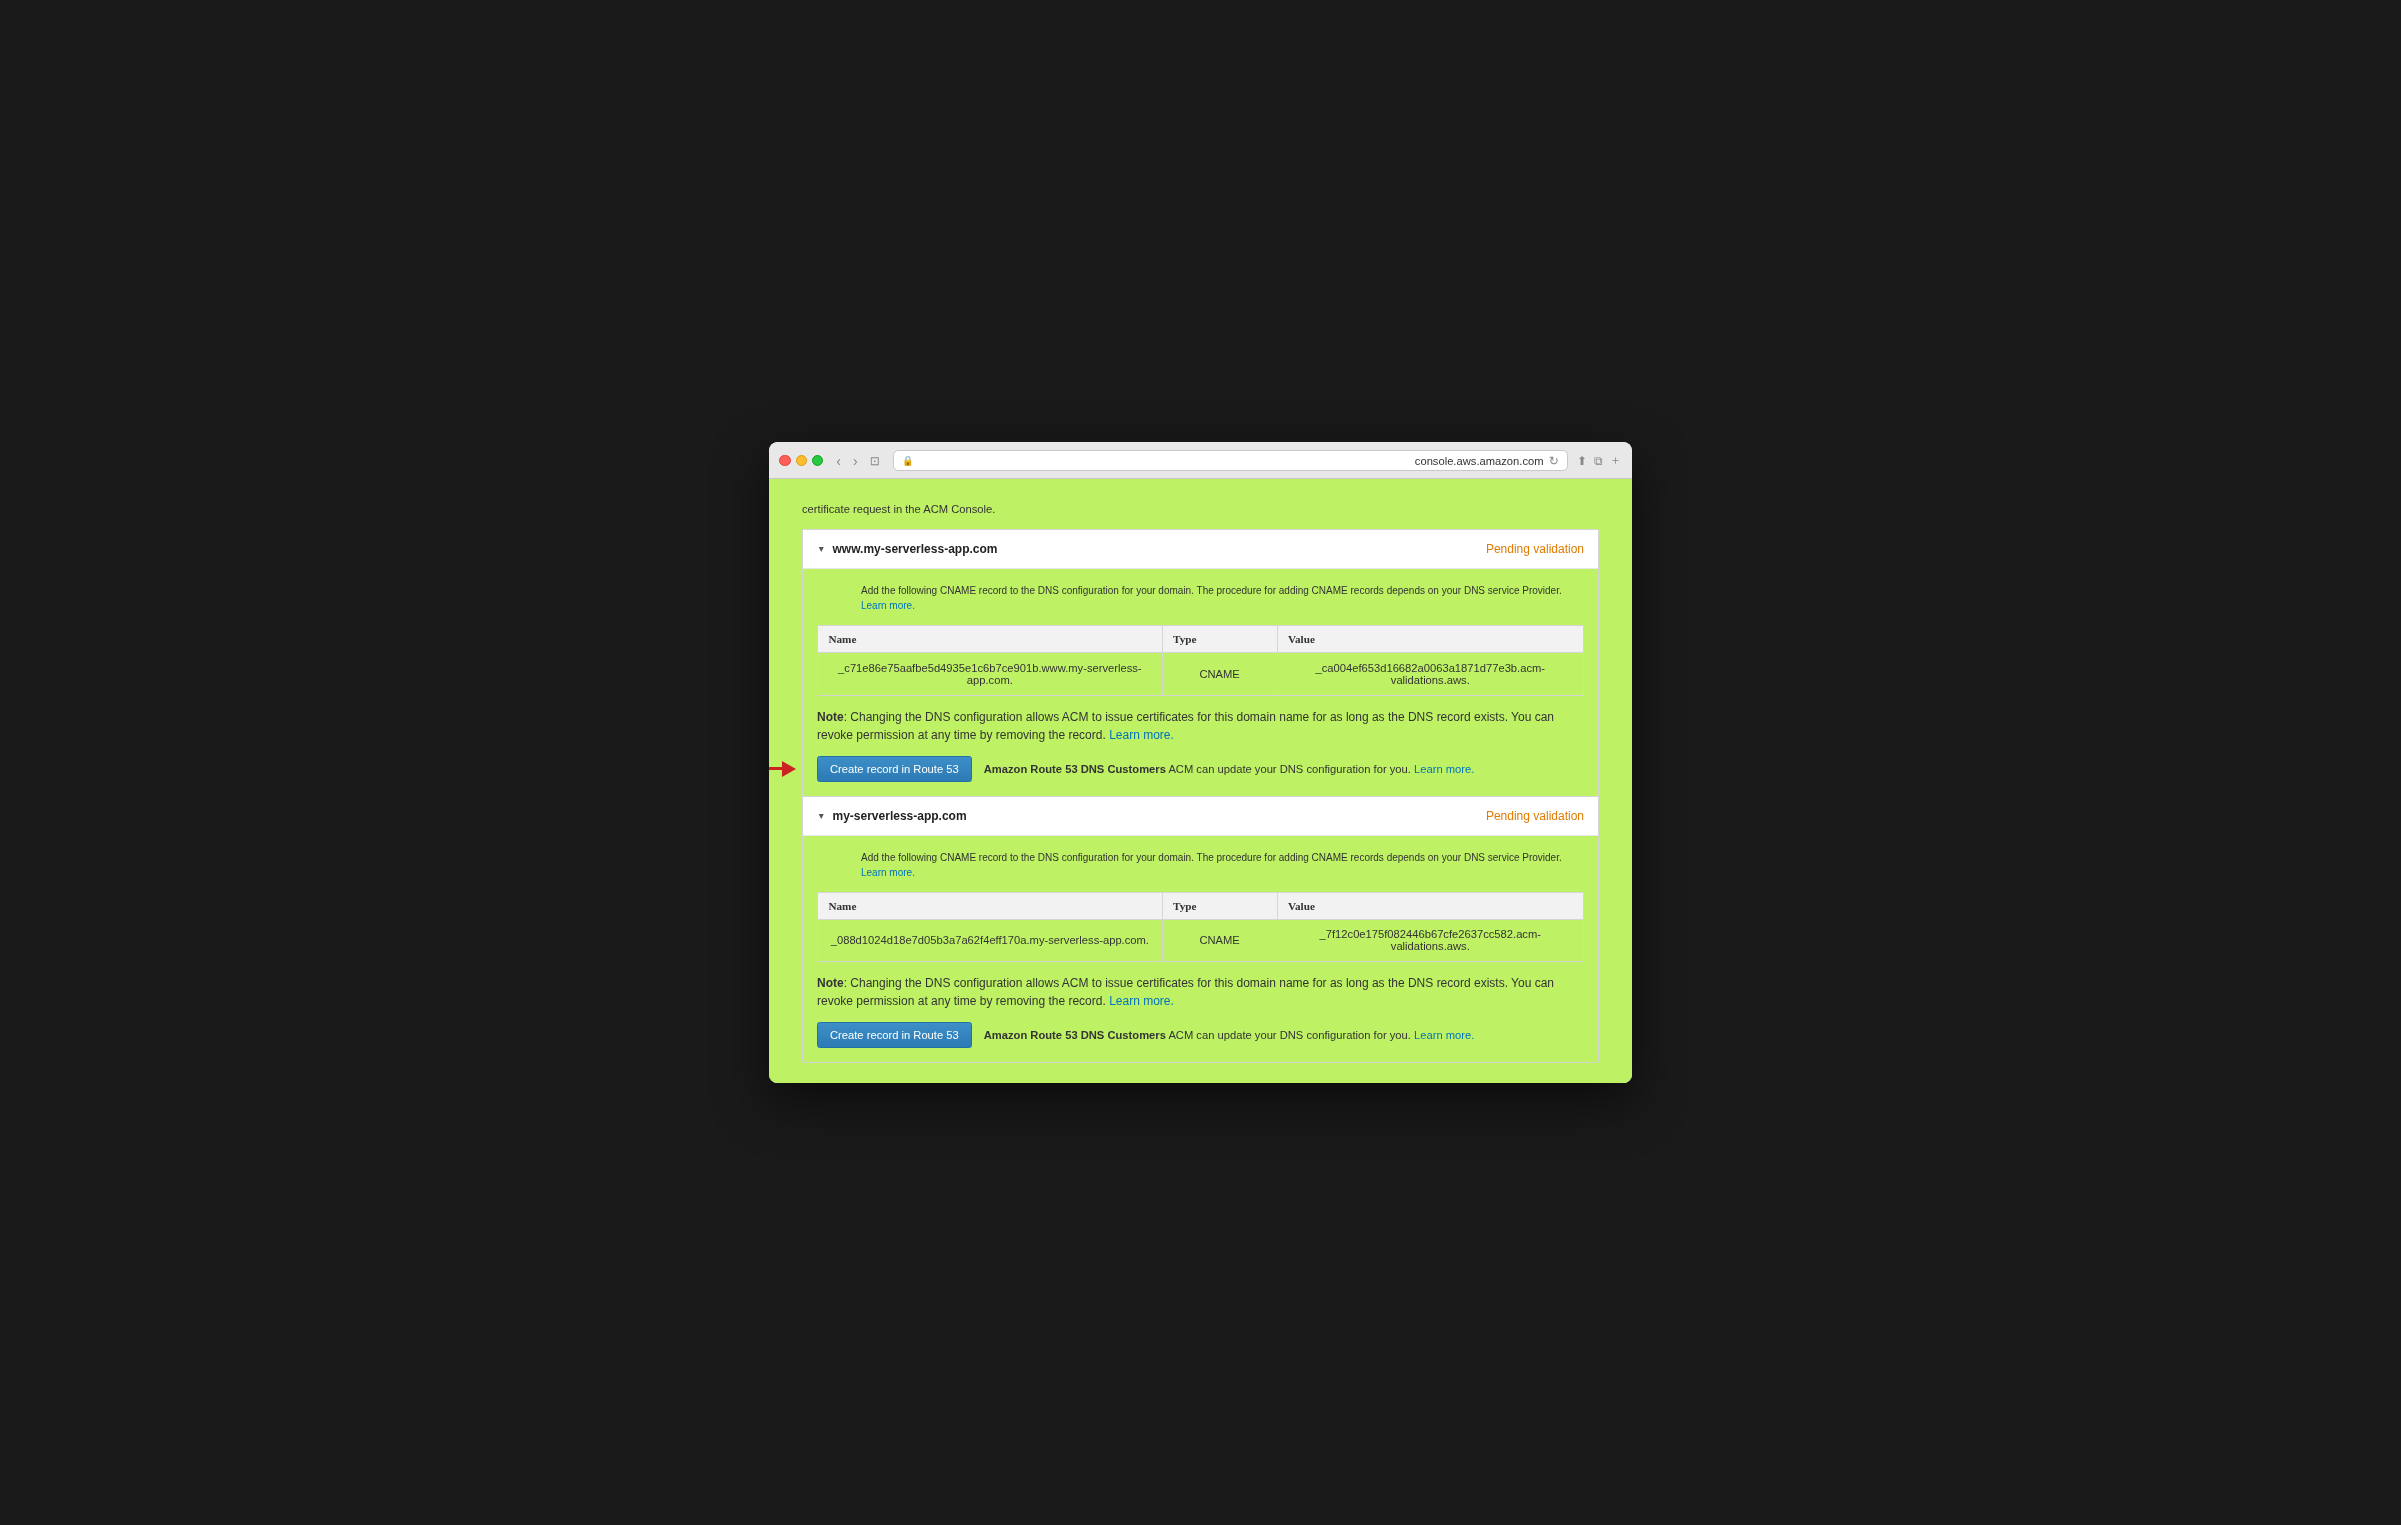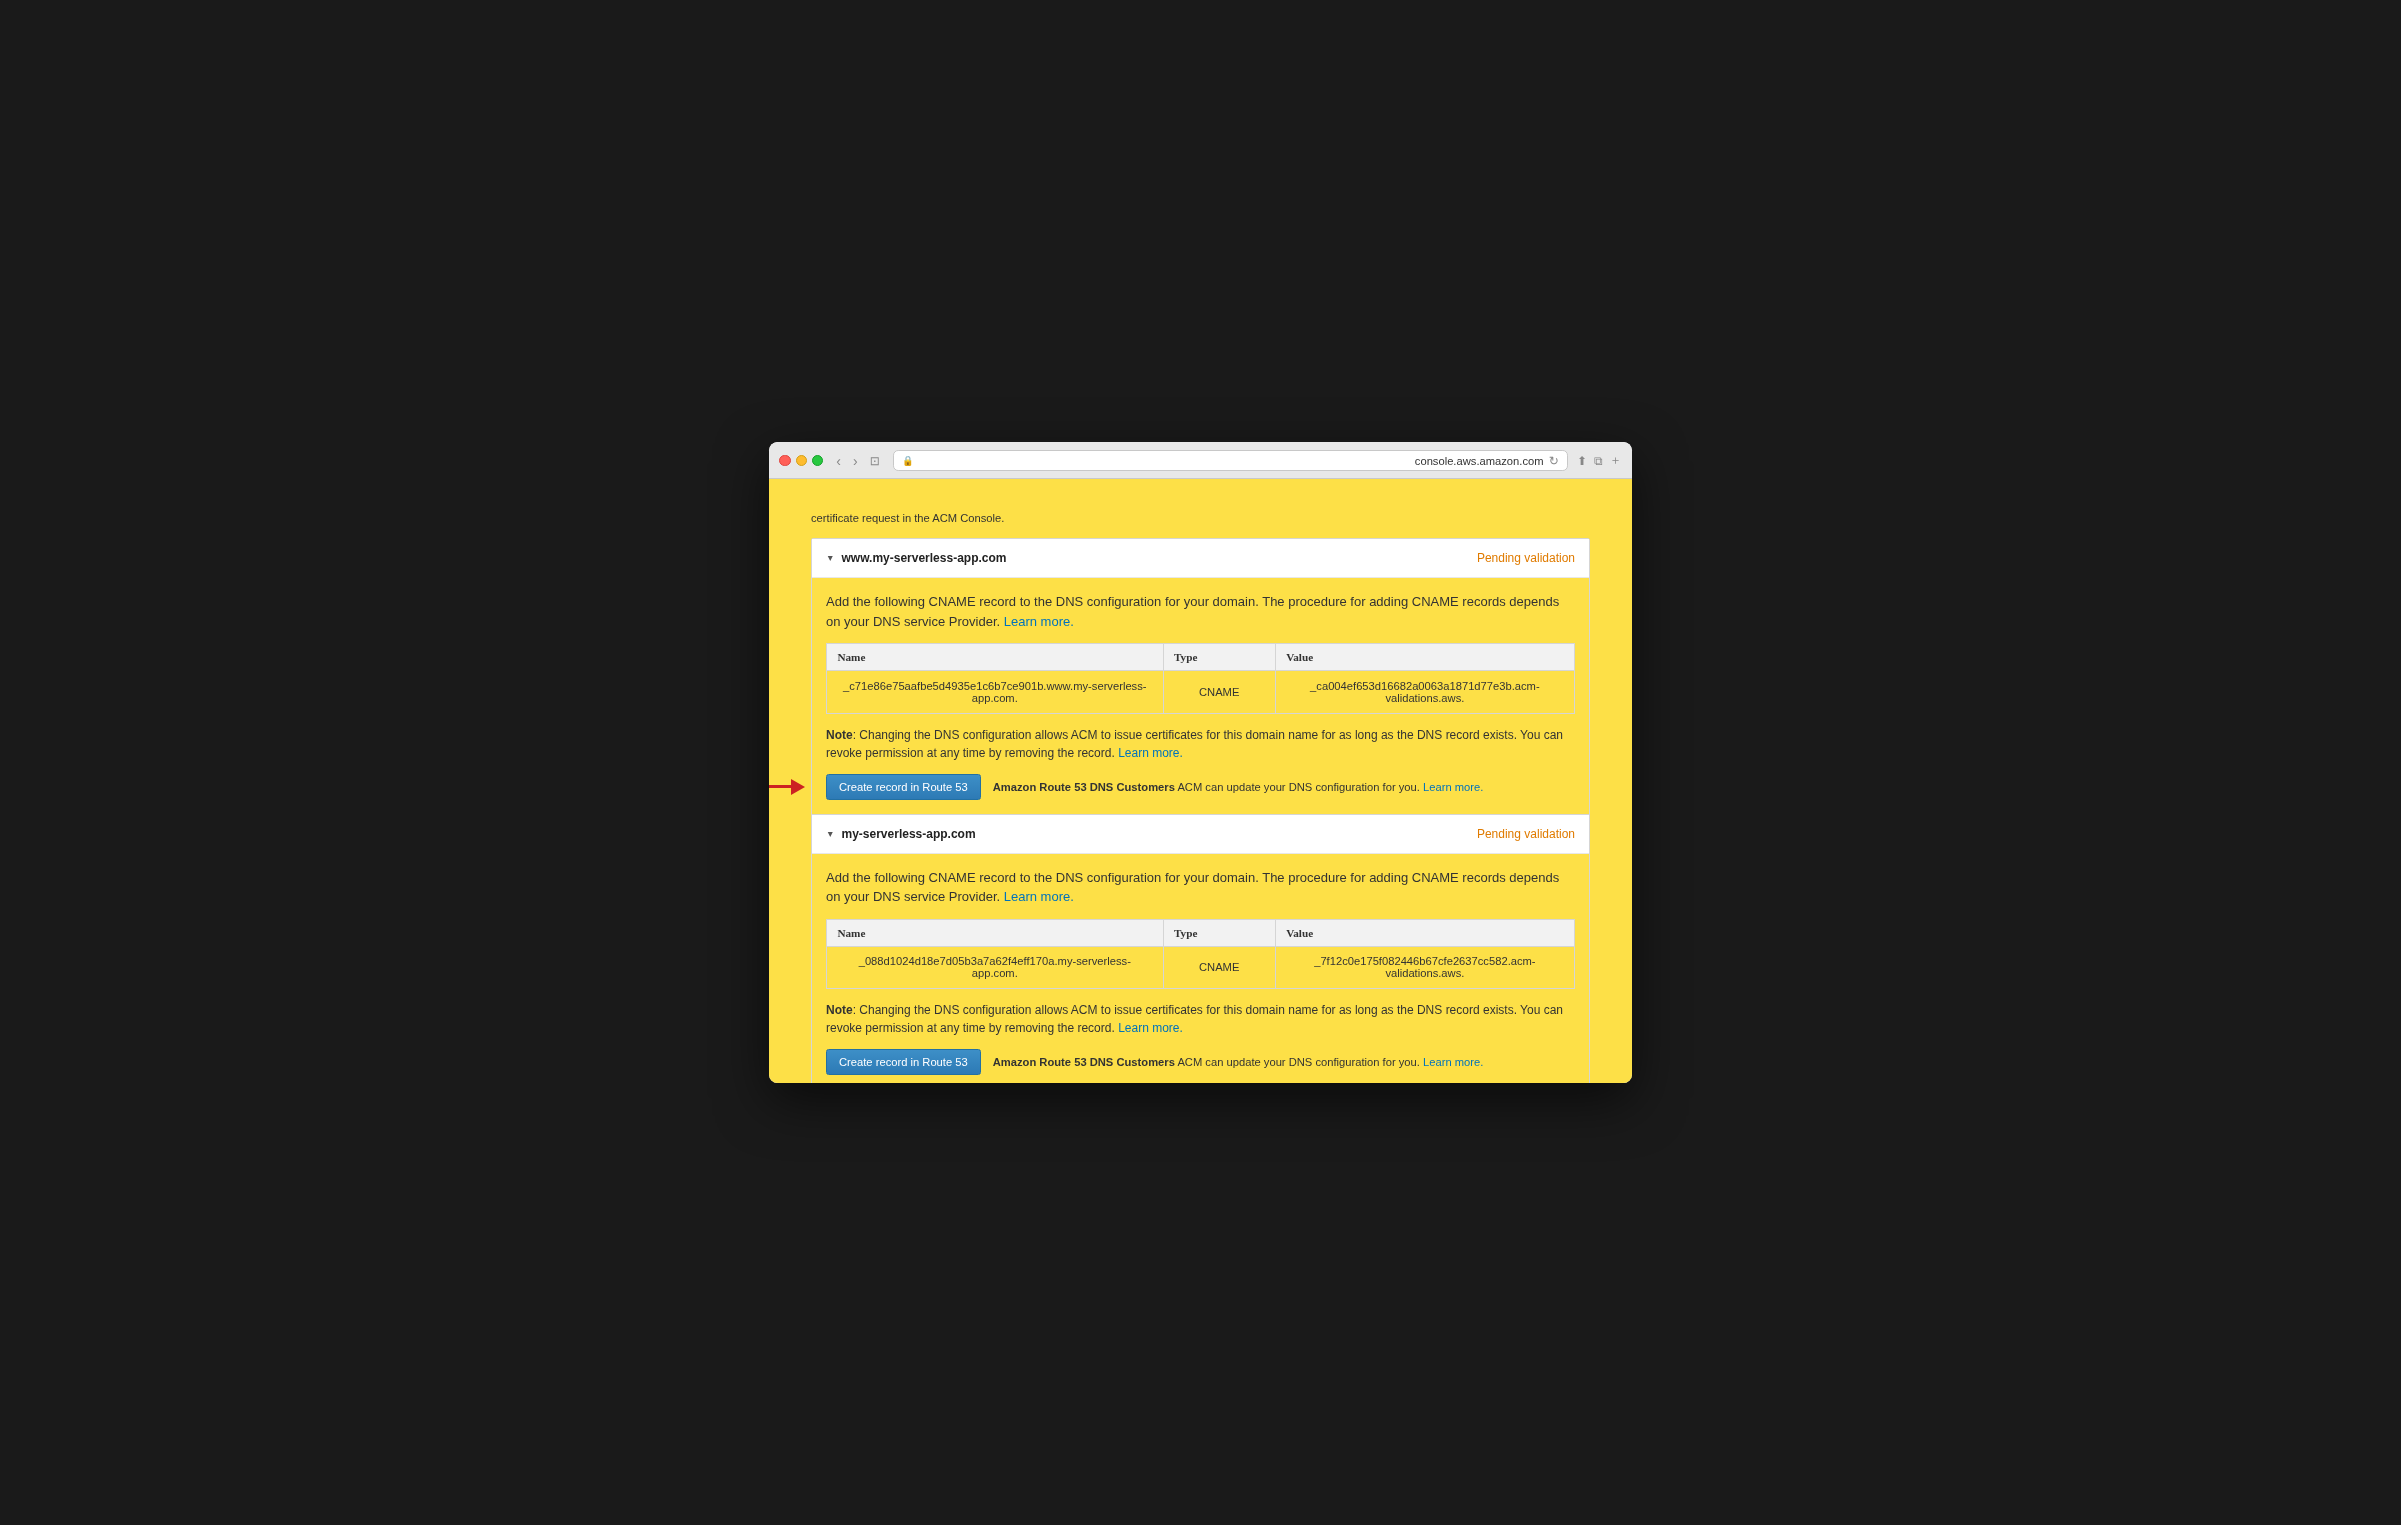--- a/index.html
+++ b/index.html
@@ -110,22 +110,22 @@
 
     .browser-action-btn {
       background: none;
       border: none;
       cursor: pointer;
       color: #888;
       font-size: 12px;
     }
 
     .browser-content {
-      background: #fde047;
-      padding: 16px;
+      background: #bef264;
+      padding: 7px;
       overflow-y: auto;
       max-height: 604px;
     }
 
     .content-area {
       padding: 17px 26px 17px 26px;
     }
 
     .top-note {
       font-size: 11.2px;
@@ -171,24 +171,25 @@
     .validation-status {
       font-size: 12px;
       color: #e07b00;
     }
 
     .domain-body {
       padding: 14px 14px 14px 14px;
     }
 
     .cname-description {
-      font-size: 13px;
+      font-size: 10px;
       color: #333;
       margin-bottom: 12px;
       line-height: 1.5;
+      margin-left: 44px;
     }
 
     .learn-more-link {
       color: #0073bb;
       text-decoration: none;
     }
 
     .dns-table {
       width: 100%;
       border-collapse: collapse;

